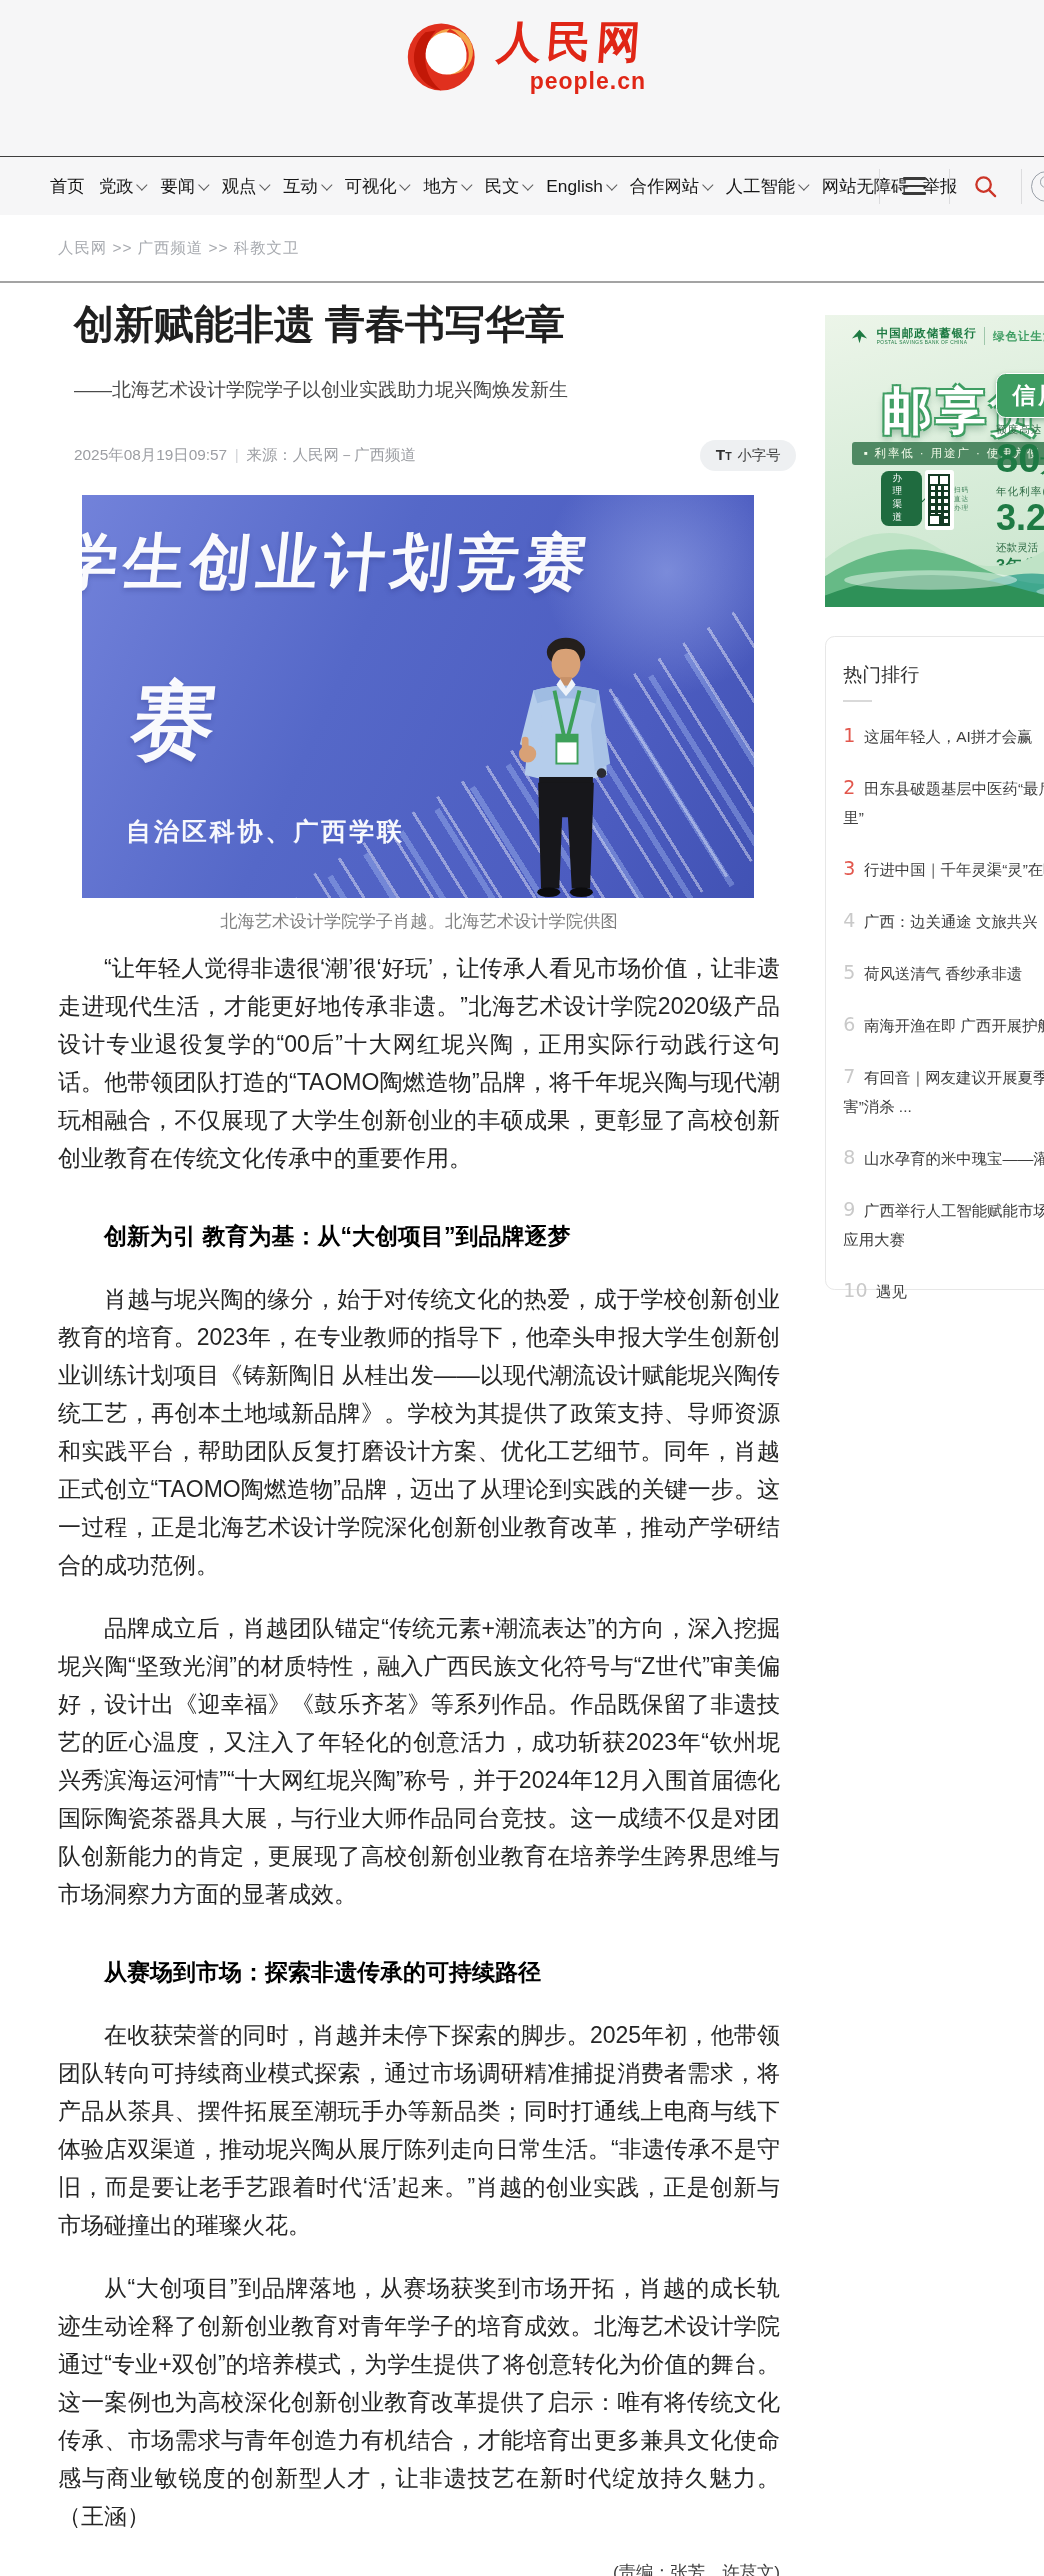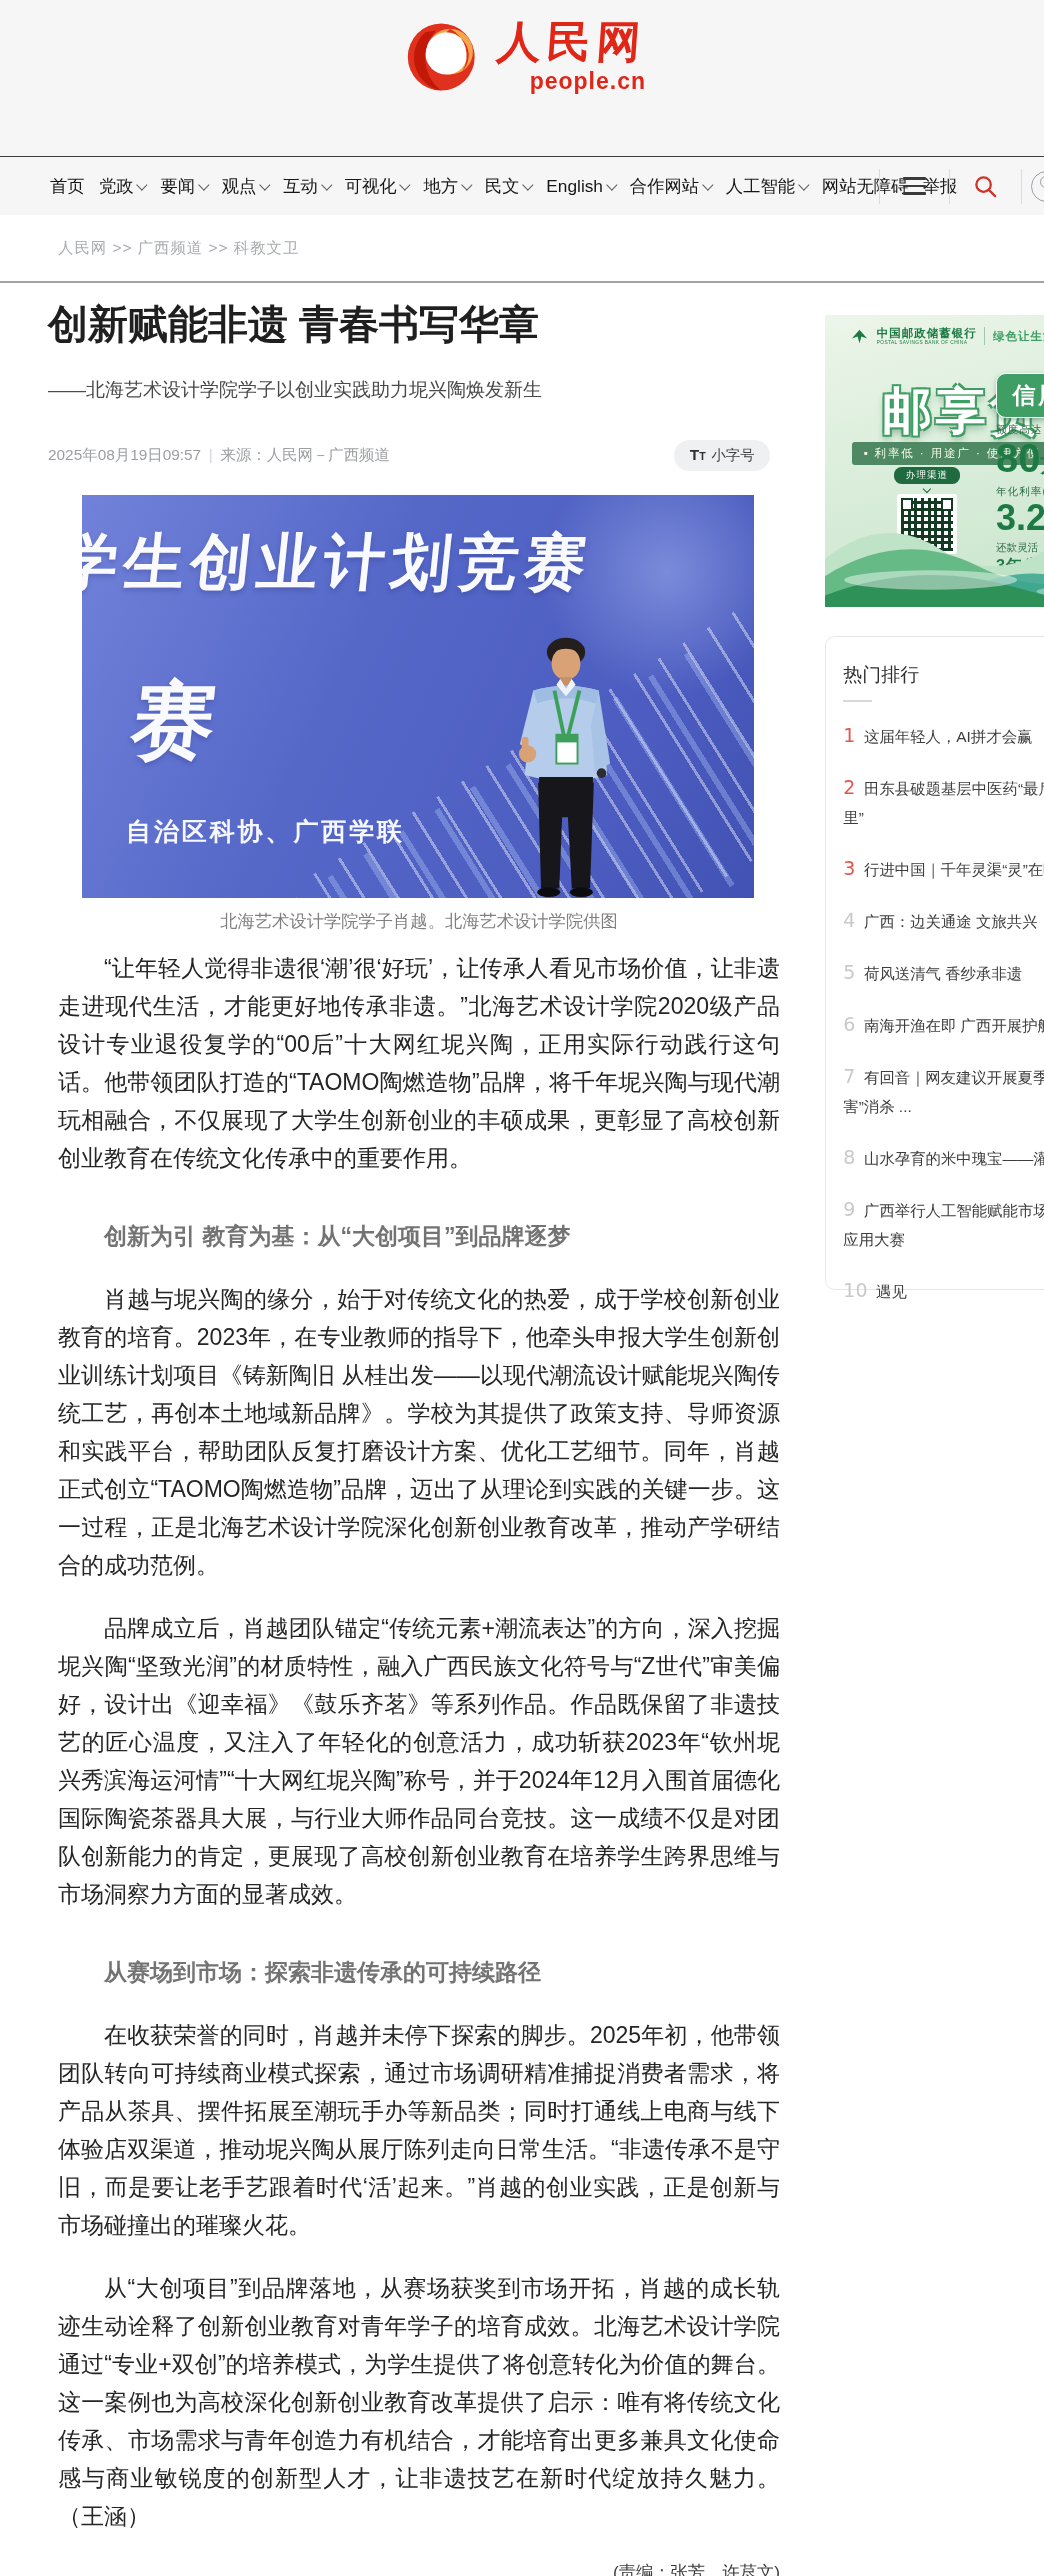--- a/index.html
+++ b/index.html
@@ -24,21 +24,21 @@
   .nav-icon-btn{padding:0 23px;display:flex;align-items:center;cursor:pointer;}
   .hamburger{display:flex;flex-direction:column;gap:4.8px;}
   .hamburger span{display:block;width:23px;height:2.9px;background:#3a3a3a;border-radius:1px;}
   .avatar-stub{width:29px;height:29px;border:1.9px solid #9aa0a8;border-radius:50%;margin-left:9.6px;margin-right:-17.3px;position:relative;}
   .avatar-stub::before{content:"";position:absolute;left:7.7px;top:4.8px;width:9.6px;height:9.6px;border-radius:50%;border:1.9px solid #9aa0a8;}
 
   .breadcrumb-band{position:absolute;left:0;top:215px;width:1045px;height:68px;background:#fff;border-bottom:2px solid #a3a3a3;box-sizing:border-box;}
   .breadcrumb{position:absolute;left:58px;top:23px;font-size:15.4px;color:#a8abb0;letter-spacing:1px;white-space:nowrap;}
 
   
-  .article-head{position:absolute;left:48px;top:300px;width:722px;}
+  .article-head{position:absolute;left:74px;top:300px;width:722px;}
   .article-title{font-size:40px;font-weight:700;color:#1f1f1f;line-height:1.2;margin:0;}
   .article-subtitle{font-size:19px;color:#4a4a4a;margin-top:29px;}
   .meta-row{margin-top:37px;display:flex;justify-content:space-between;align-items:center;}
   .meta-left{font-size:15.4px;color:#9c9ea3;}
   .meta-left .sep{color:#d3d5d8;padding:0 7.7px;}
   .font-size-pill{background:#eef0f2;border-radius:15.4px;padding:5.8px 15.4px;font-size:14.4px;color:#3f3f3f;display:flex;align-items:center;gap:5.8px;cursor:pointer;}
   .tt-icon{font-weight:700;color:#2f2f2f;}
   .tt-icon .t-big{font-size:15.4px;}
   .tt-icon .t-small{font-size:10.6px;}
 
@@ -55,38 +55,38 @@
     background:repeating-linear-gradient(90deg,rgba(255,255,255,.75) 0 2.9px,rgba(255,255,255,0) 2.9px 29px);}
   .streaks2{right:-58px;bottom:-86px;opacity:.35;background:repeating-linear-gradient(90deg,rgba(190,214,255,.9) 0 5.8px,rgba(190,214,255,0) 5.8px 42px);}
   .person{position:absolute;left:411px;top:134px;width:146px;height:271px;}
 
   .photo-caption{position:absolute;left:58px;top:909px;width:722px;text-align:center;
     font-family:"DejaVu Serif",serif;font-size:17.3px;color:#808080;}
 
   
   .article-body{position:absolute;left:58px;top:949px;width:722px;}
   .para{font-size:23px;line-height:38px;color:#252525;text-align:justify;text-indent:2em;margin:0 0 25px 0;}
-  .para.heading{font-weight:700;color:#737373;margin-top:40px;}
+  .para.heading{font-weight:700;color:#000000;margin-top:40px;}
   .editor-note{margin-top:17.3px;text-align:right;font-size:17.3px;color:#3a3a3a;}
 
   
   .sidebar-ad{position:absolute;left:825px;top:315px;width:461px;height:292px;overflow:hidden;cursor:pointer;
     background:linear-gradient(165deg,#ecf5e9 0%,#d9edda 45%,#c3e2c8 100%);}
   .ad-bank-row{position:absolute;left:25px;top:11.5px;display:flex;align-items:center;gap:7.7px;}
   .bank-logo{width:19px;height:19px;}
   .bank-names{display:flex;flex-direction:column;line-height:1.05;}
   .bank-cn{font-size:11.5px;font-weight:700;color:#1d7a42;letter-spacing:1px;}
   .bank-en{font-size:4.8px;color:#1d7a42;letter-spacing:0.4px;}
   .bank-sep{width:1px;height:17.3px;background:#9fc7ab;}
   .ad-slogan{font-size:11.5px;font-weight:700;color:#3f9e63;letter-spacing:1px;}
   .ad-product{position:absolute;left:21px;top:63px;font-size:50px;font-weight:900;color:#ffffff;letter-spacing:3.8px;
     text-shadow:-1.9px -1.9px 0 #3f9e63,1.9px -1.9px 0 #3f9e63,-1.9px 1.9px 0 #3f9e63,1.9px 1.9px 0 #3f9e63,0 4.8px 7.7px rgba(34,98,60,.45);padding-left:36px;}
   .ad-tagline{position:absolute;left:27px;top:127px;background:rgba(47,115,72,.82);color:#f2fbe9;font-size:11.5px;
     letter-spacing:1.9px;padding:3.8px 11.5px;border-radius:2.9px;}
-  .qr-block{position:absolute;left:56px;top:152px;width:92px;display:flex;flex-direction:column;align-items:center;}
+  .qr-block{position:absolute;left:56px;top:152px;width:92px;display:flex;flex-direction:row;align-items:center;}
   .qr-label{background:#1f6b3f;color:#fff;font-size:9.6px;padding:1.9px 11.5px;border-radius:7.7px;letter-spacing:1px;}
   .qr-caret{width:4.8px;height:4.8px;border-right:1.3px solid #1f6b3f;border-bottom:1.3px solid #1f6b3f;transform:rotate(45deg);margin-top:1.9px;}
   .qr-box{margin-top:2.9px;width:60px;height:60px;background:#fff;border-radius:2.9px;position:relative;padding:3.8px;box-sizing:border-box;}
   .qr-inner{width:100%;height:100%;
     background-image:repeating-linear-gradient(0deg,#143a24 0 2.9px,transparent 2.9px 6.7px),
                      repeating-linear-gradient(90deg,#143a24 0 2.9px,#fff 2.9px 6.7px);}
   .qr-eye{position:absolute;width:12.5px;height:12.5px;border:2.9px solid #143a24;background:#fff;box-sizing:border-box;}
   .qr-eye.tl{left:3.8px;top:3.8px;} .qr-eye.tr{right:3.8px;top:3.8px;} .qr-eye.bl{left:3.8px;bottom:3.8px;}
   .qr-caption{margin-top:2.9px;font-size:6.7px;color:#4e8b66;letter-spacing:1px;}
   .ad-right{position:absolute;left:171px;top:58px;width:288px;}

